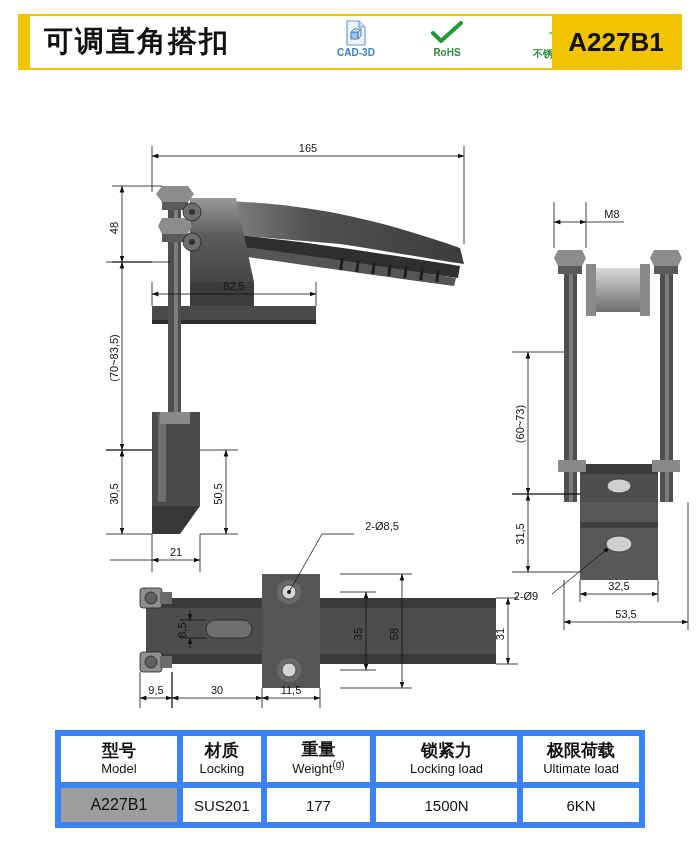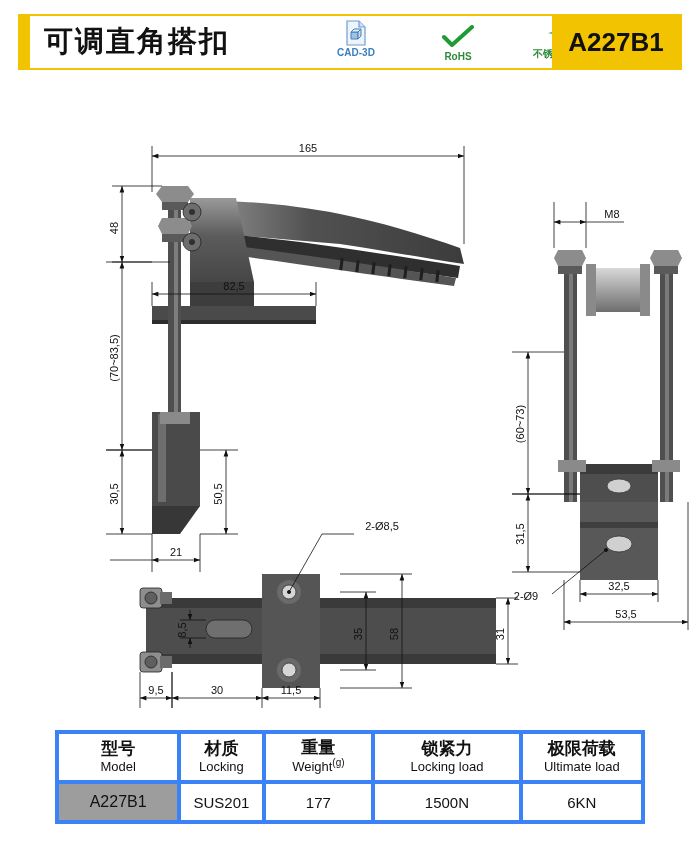--- a/index.html
+++ b/index.html
@@ -48,33 +48,33 @@
     display:flex; flex-direction:column; align-items:center; justify-content:flex-start;
   }
   .badge .glyph { height:26px; display:flex; align-items:center; justify-content:center; }
   .badge .blabel {
     font-size:10px; font-weight:bold; color:#3a7fc1; margin-top:1px;
     font-family:"Liberation Sans", sans-serif;
   }
   .badge.rohs .blabel { color:#2f8b3a; }
   .badge.sus .blabel { color:#2f8b3a; }
   .badge1 { left:10px; }
-  .badge2 { left:112px;justify-content:center; }
+  .badge2 { left:101px; }
   .badge3 { left:214px; }
 
   
   .drawing { position:absolute; left:0; top:82px; width:700px; height:640px;margin-left:40px; }
   .drawing svg { display:block; }
 
   
   .spec-table {
     position:absolute; left:55px; top:730px; width:590px; border-collapse:collapse;
   }
   .spec-table th, .spec-table td {
-    border:4px solid #3b82f6; text-align:center; vertical-align:middle;
+    border:6px solid #3b82f6; text-align:center; vertical-align:middle;
   }
   .spec-table th { padding:3px 2px 5px 2px; }
   .th-cn { font-size:17px; font-weight:bold; font-family:"DejaVu Sans", sans-serif; display:block; line-height:1.2; }
   .th-en { font-size:13px; font-weight:normal; display:block; line-height:1.2; }
   .th-sup { font-size:10px; vertical-align:super; }
   .spec-table td { font-size:15px; height:40px; }
   td.model-cell { background:#9d9d9d; font-size:16px; }
 </style>
 </head>
 <body>

